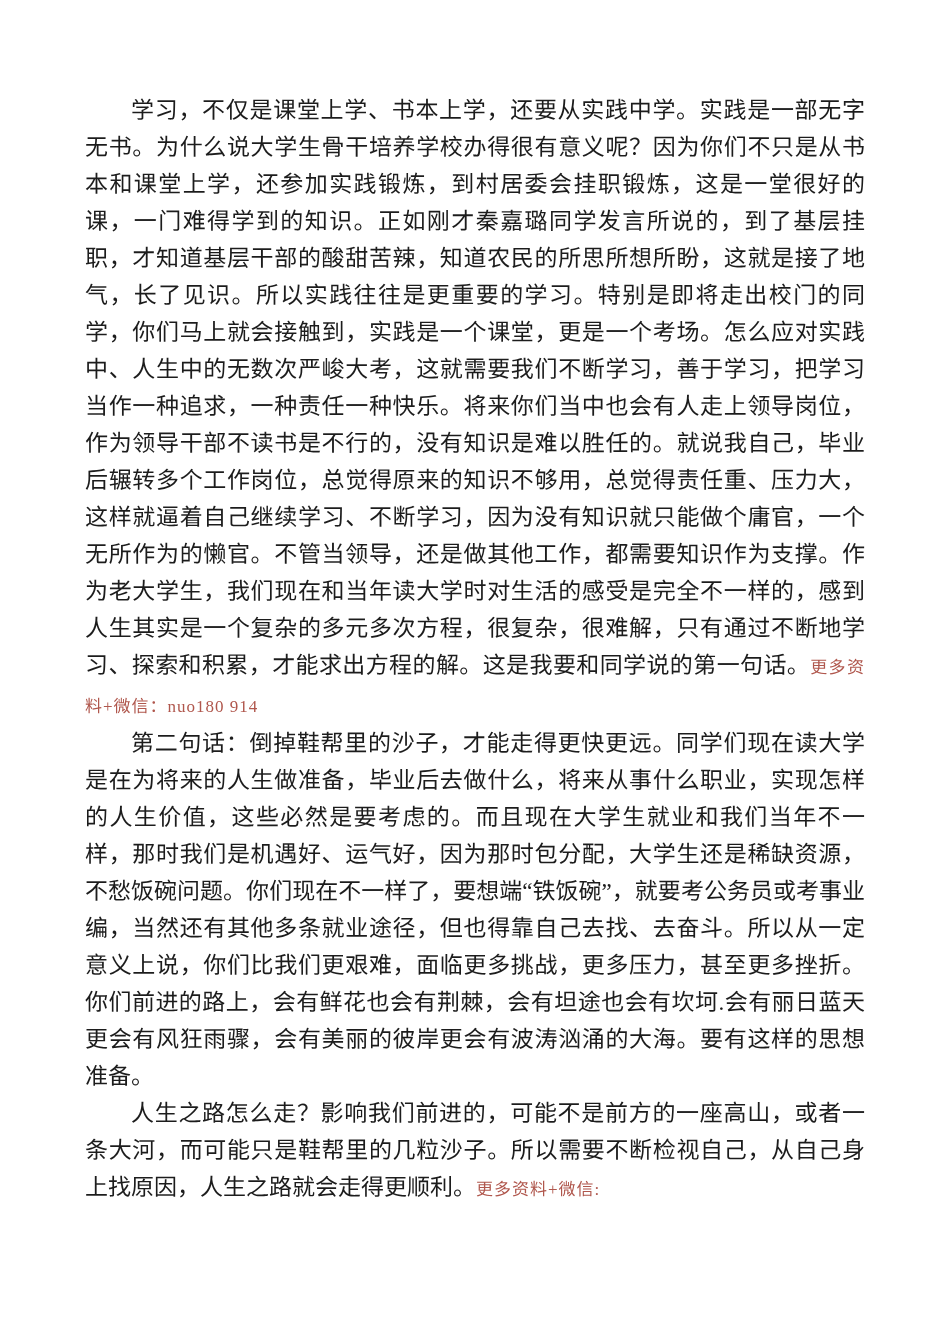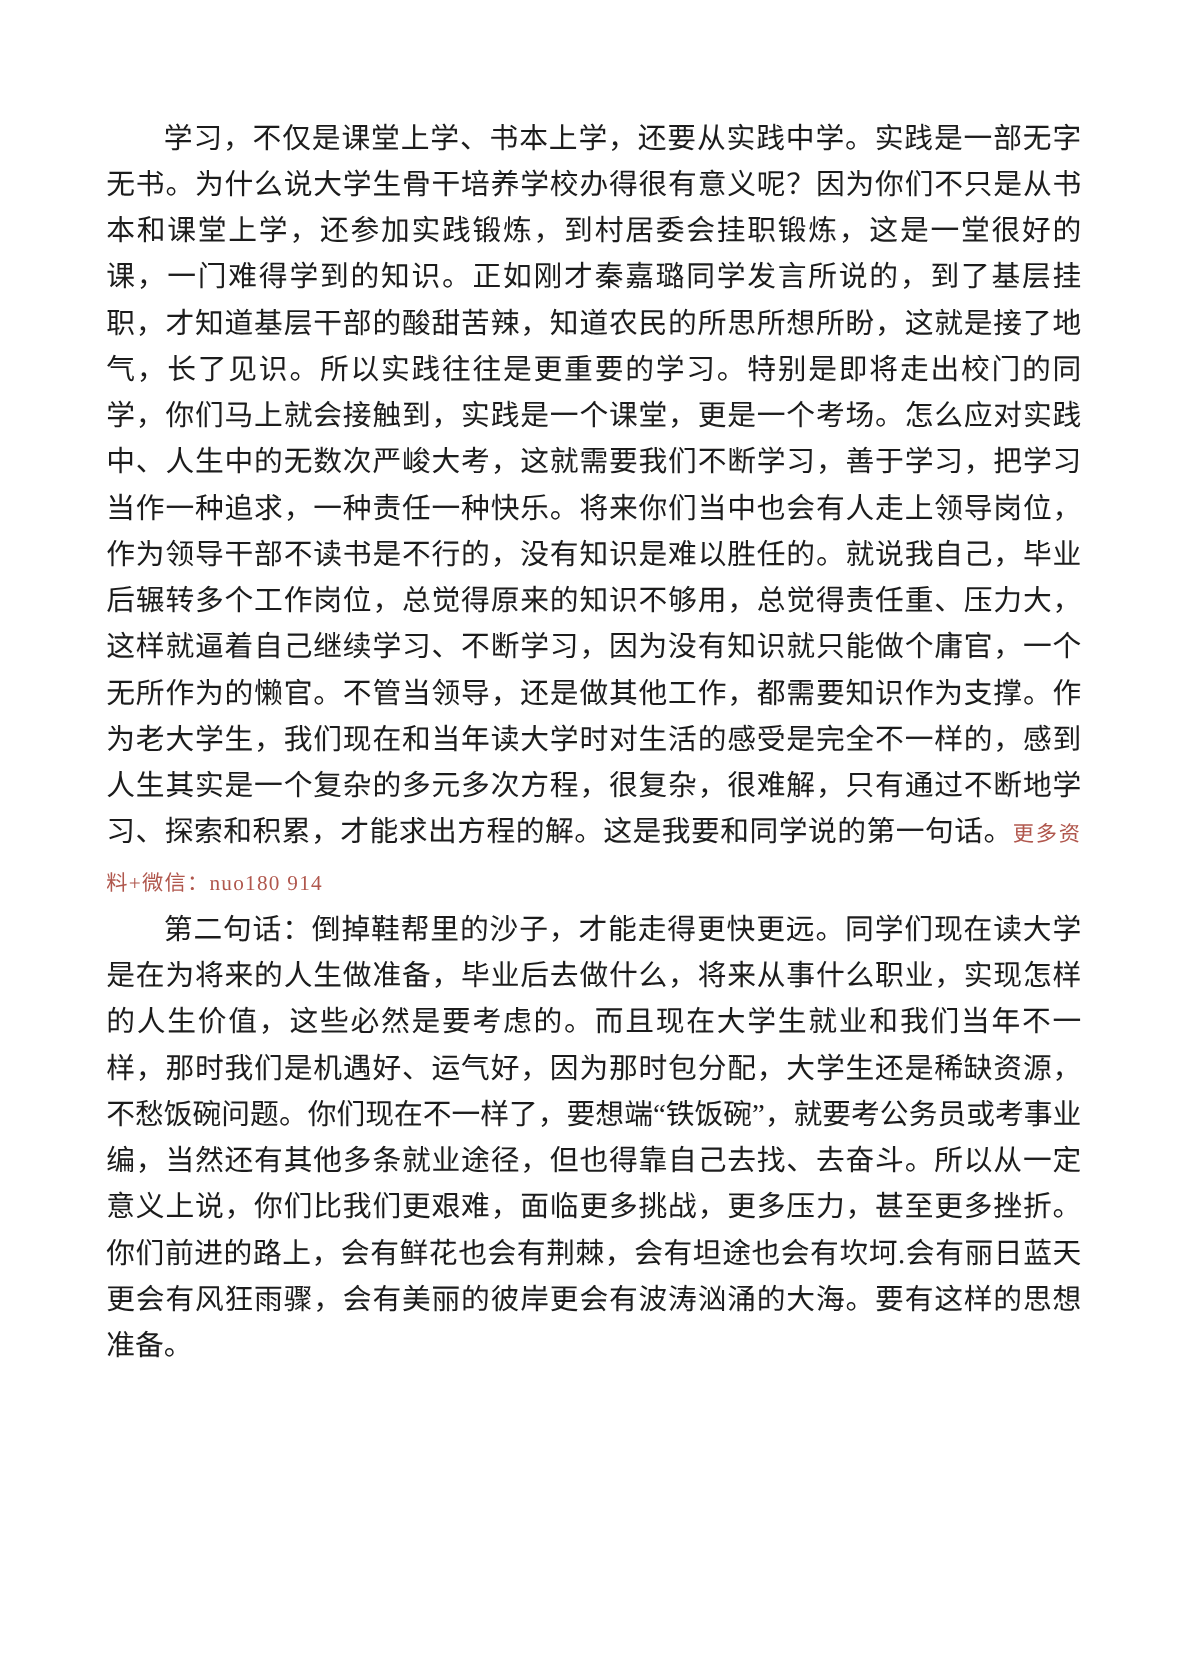--- a/index.html
+++ b/index.html
@@ -44,15 +44,16 @@
 </style>
 </head>
 <body>
 
 <div class="page">
 
   <p class="para"><span class="seg-normal">学习，不仅是课堂上学、书本上学，还要从实践中学。实践是一部无字无书。为什么说大学生骨干培养学校办得很有意义呢？因为你们不只是从书本和课堂上学，还参加实践锻炼，到村居委会挂职锻炼，这是一堂很好的课，一门难得学到的知识。正如刚才秦嘉璐同学发言所说的，到了基层挂职，才知道基层干部的酸甜苦辣，知道农民的所思所想所盼，这就是接了地气，长了见识。所以实践往往是更重要的学习。特别是即将走出校门的同学，你们马上就会接触到，实践是一个课堂，更是一个考场。怎么应对实践中、人生中的无数次严峻大考，这就需要我们不断学习，善于学习，把学习当作一种追求，一种责任一种快乐。将来你们当中也会有人走上领导岗位，作为领导干部不读书是不行的，没有知识是难以胜任的。就说我自己，毕业后辗转多个工作岗位，总觉得原来的知识不够用，总觉得责任重、压力大，这样就逼着自己继续学习、不断学习，因为没有知识就只能做个庸官，一个无所作为的懒官。不管当领导，还是做其他工作，都需要知识作为支撑。作为老大学生，我们现在和当年读大学时对生活的感受是完全不一样的，感到人生其实是一个复杂的多元多次方程，很复杂，很难解，只有通过不断地学习、探索和积累，才能求出方程的解。这是我要和同学说的第一句话。</span><span class="watermark">更多资料+微信：nuo180 914</span></p>
 
   <p class="para"><span class="seg-normal">第二句话：倒掉鞋帮里的沙子，才能走得更快更远。同学们现在读大学是在为将来的人生做准备，毕业后去做什么，将来从事什么职业，实现怎样的人生价值，这些必然是要考虑的。而且现在大学生就业和我们当年不一样，那时我们是机遇好、运气好，因为那时包分配，大学生还是稀缺资源，不愁饭碗问题。你们现在不一样了，要想端“铁饭碗”，就要考公务员或考事业编，当然还有其他多条就业途径，但也得靠自己去找、去奋斗。所以从一定意义上说，你们比我们更艰难，面临更多挑战，更多压力，甚至更多挫折。你们前进的路上，会有鲜花也会有荆棘，会有坦途也会有坎坷.会有丽日蓝天更会有风狂雨骤，会有美丽的彼岸更会有波涛汹涌的大海。要有这样的思想准备。</span></p>
 
+  <p class="para"><span class="seg-normal">人生之路怎么走？影响我们前进的，可能不是前方的一座高山，或者一条大河，而可能只是鞋帮里的几粒沙子。所以需要不断检视自己，从自己身上找原因，人生之路就会走得更顺利。</span><span class="watermark">更多资料+微信:</span></p>
 
 
 </div>
 
 </body></html>

